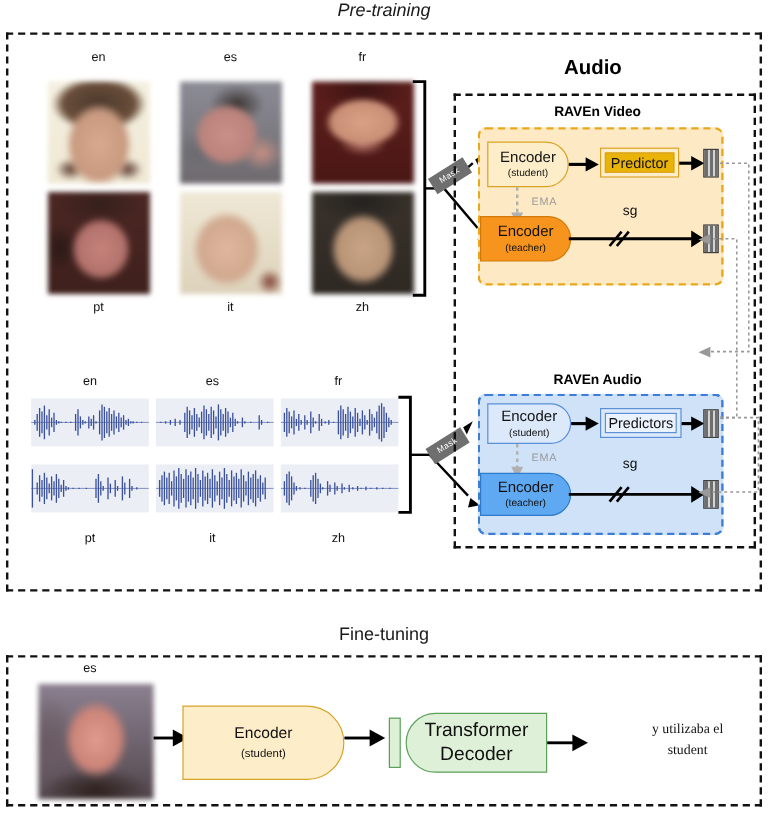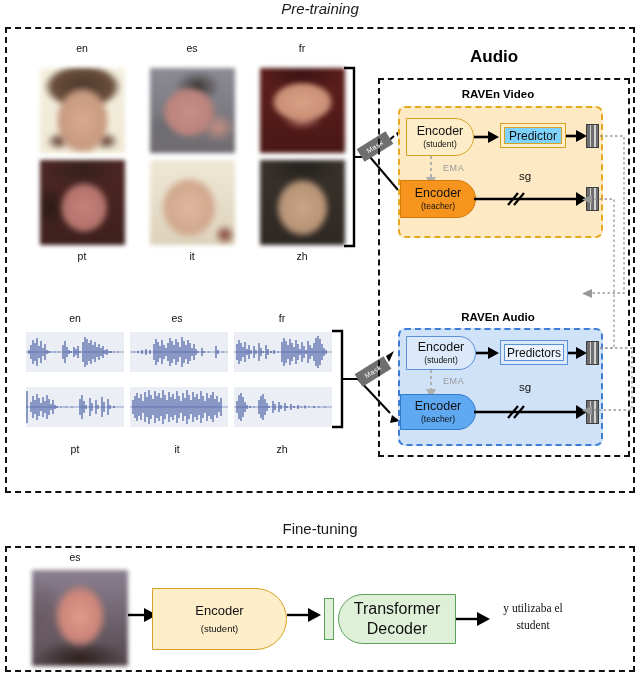--- a/index.html
+++ b/index.html
@@ -90,21 +90,21 @@
     box-sizing:border-box;
     display:flex;align-items:center;justify-content:center;
   }
   .predictor .inner{
     box-sizing:border-box;
     width:100%;height:100%;
     display:flex;align-items:center;justify-content:center;
     font-size:12px;color:#111;
   }
   .pred-v{background:#fdeec9;border:1.4px solid #d9a227;}
-  .pred-v .inner{border:1.4px solid #d9a227;background:#7dd3fc;}
+  .pred-v .inner{border:1.4px solid #d9a227;background:#eab308;}
   .pred-a{background:#dbe9fb;border:1.4px solid #5b8fd6;}
   .pred-a .inner{border:1.4px solid #5b8fd6;background:#eaf2fd;}
 
   
   .featbar{
     background:
       repeating-linear-gradient(to right,
         #6e6e6e 0px, #6e6e6e 3px,
         #d4d4d4 3px, #d4d4d4 4.5px,
         #6e6e6e 4.5px, #6e6e6e 7.5px,
@@ -644,16 +644,16 @@
     <div>Transformer</div>
     <div>Decoder</div>
   </div>
 </div>
 
 <svg class="abs" style="left:456px;top:611px;width:36px;height:16px;">
   <line x1="0" y1="8" x2="23" y2="8" stroke="#000" stroke-width="2.4"></line>
   <polygon points="21,1 34,8 21,15" fill="#000"></polygon>
 </svg>
 
-<div class="abs out-text" style="left:468px;top:600px;width:130px;">
+<div class="abs out-text" style="left:508px;top:600px;width:130px;">
   <div>y utilizaba el</div>
   <div>student</div>
 </div>
 
 </body></html>

